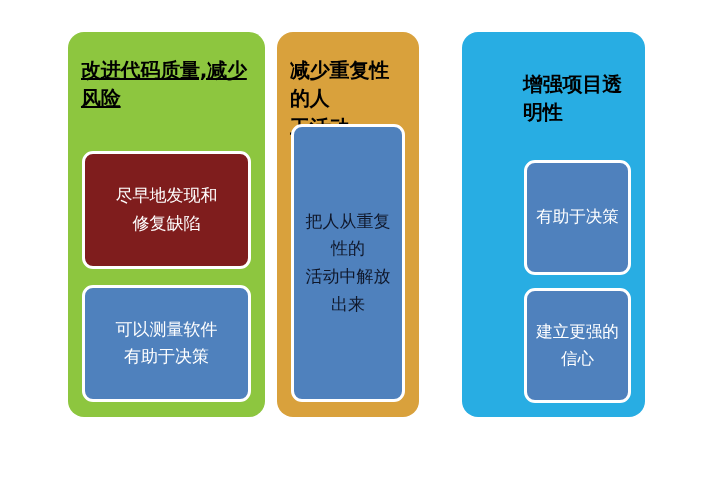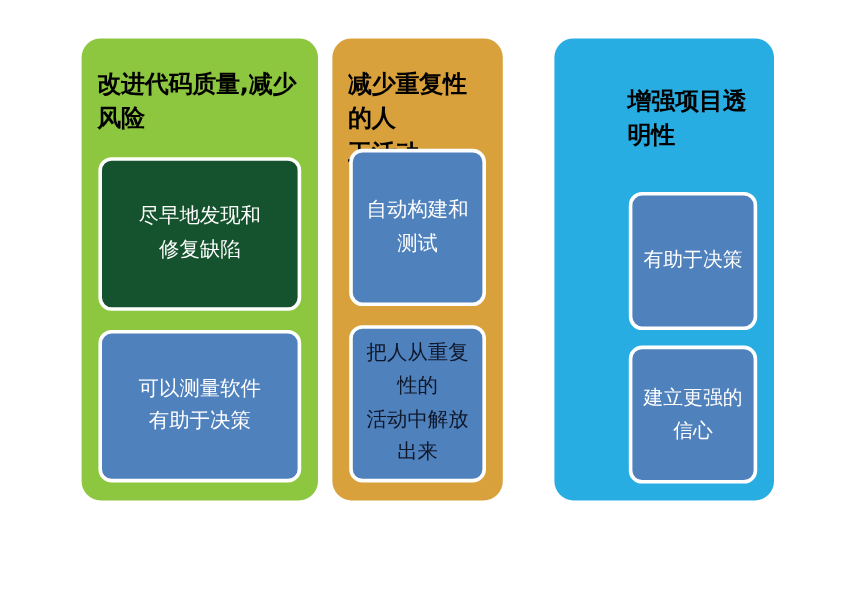--- a/index.html
+++ b/index.html
@@ -37,21 +37,21 @@
   .col-title {
     font-size: 20px;
     font-weight: bold;
     color: #000000;
     line-height: 1.42;
     letter-spacing: -0.2px;
     padding: 24px 11px 0 13px;
     box-sizing: border-box;
     white-space: pre-line;
   }
-  .col-0 .col-title { padding-top: 24px; height: 99px; }
+  .col-0 .col-title { padding-top: 24px; height: 119px; text-decoration: underline; }
   .col-1 .col-title { padding-top: 24px; height: 92px; }
   .col-2 .col-title { padding-top: 38px; height: 92px; }
 
   .nodes {
     flex: 1 1 auto;
     display: flex;
     flex-direction: column;
     padding: 0 14px 15px 14px;
     box-sizing: border-box;
     gap: 16px;
@@ -78,32 +78,31 @@
 </style>
 </head>
 <body style="background: rgb(255, 255, 255);">
 
 <div id="diagram">
 
   <div class="column col-0" style="background: rgb(141, 198, 63);">
     <div class="col-title" style="color: rgb(0, 0, 0);">改进代码质量,减少
 风险</div>
     <div class="nodes">
-      <div class="node" style="background: #14532d; border-color: rgb(255, 255, 255); color: rgb(255, 255, 255);">尽早地发现和
+      <div class="node" style="background: #7f1d1d; border-color: rgb(255, 255, 255); color: rgb(255, 255, 255);">尽早地发现和
 修复缺陷</div>
       <div class="node" style="background: rgb(79, 129, 189); border-color: rgb(255, 255, 255); color: rgb(255, 255, 255);">可以测量软件
 有助于决策</div>
     </div>
   </div>
 
   <div class="column col-1" style="background: rgb(217, 161, 60);">
     <div class="col-title" style="color: rgb(0, 0, 0);">减少重复性的人
 工活动</div>
     <div class="nodes">
-      <div class="node" style="background: rgb(79, 129, 189); border-color: rgb(255, 255, 255); color: rgb(255, 255, 255);">自动构建和测试</div>
       <div class="node" style="background: rgb(79, 129, 189); border-color: rgb(255, 255, 255); color: #0f172a;">把人从重复性的
 活动中解放出来</div>
     </div>
   </div>
 
   <div class="column col-2" style="background: rgb(40, 173, 227);">
     <div class="col-title" style="color: rgb(0, 0, 0);">增强项目透明性</div>
     <div class="nodes">
       <div class="node" style="background: rgb(79, 129, 189); border-color: rgb(255, 255, 255); color: rgb(255, 255, 255);">有助于决策</div>
       <div class="node" style="background: rgb(79, 129, 189); border-color: rgb(255, 255, 255); color: #ffffff;">建立更强的信心</div>

